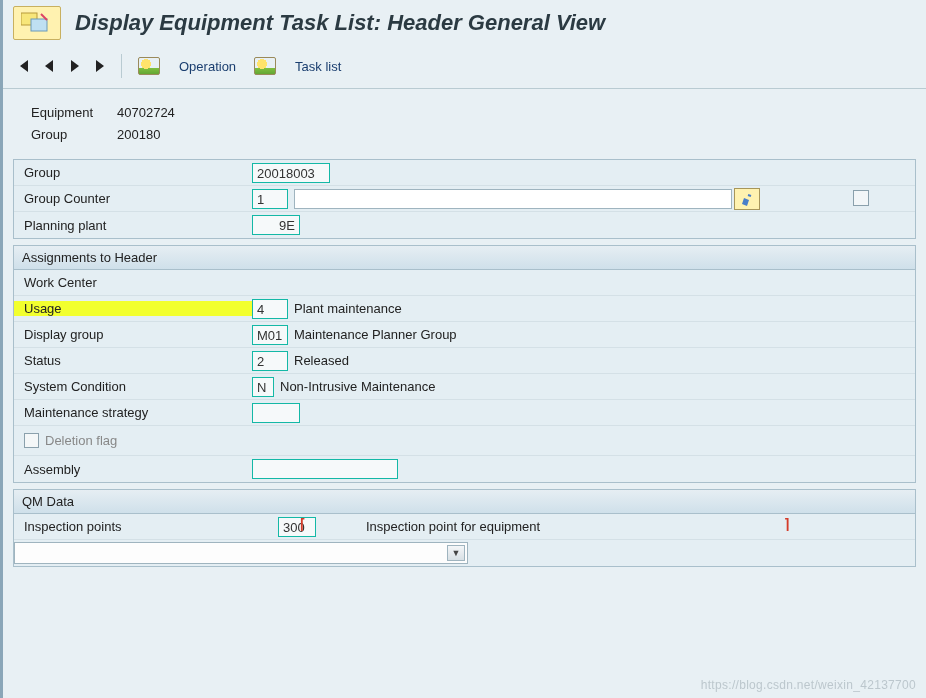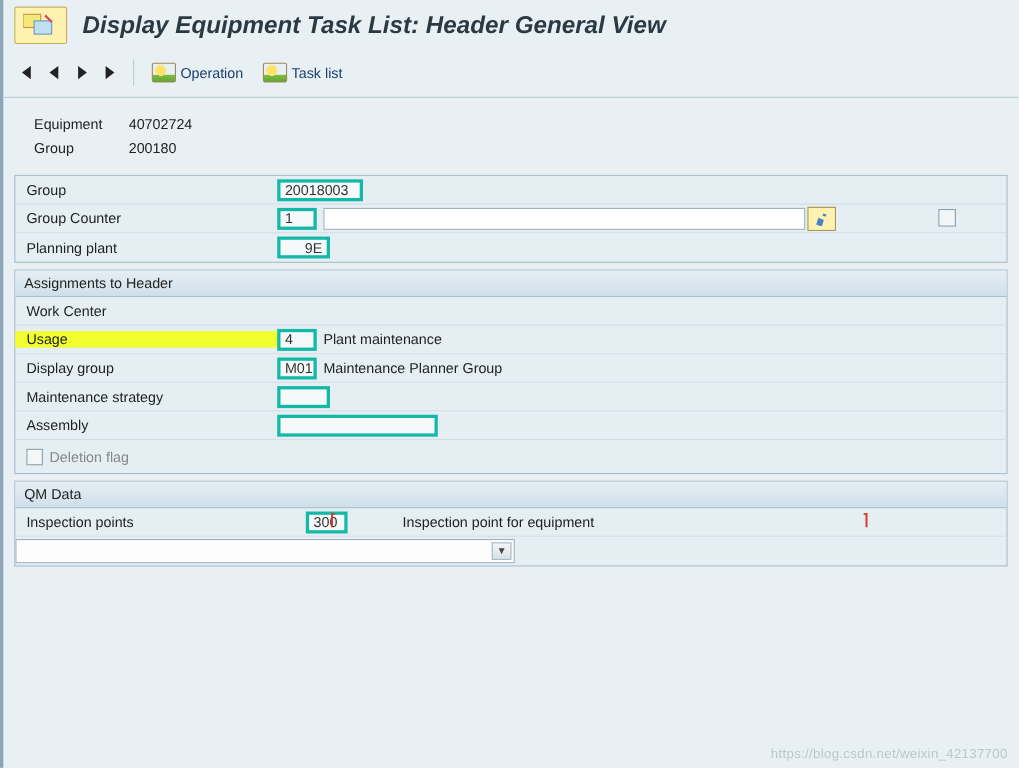--- a/index.html
+++ b/index.html
@@ -41,21 +41,21 @@
     border-bottom: 1px solid #b9cbd2;
   }
   .nav-btn {
     width: 20px; height: 24px;
     display: flex; align-items: center; justify-content: center;
     color: #222;
     cursor: pointer;
   }
   .tb-sep { width: 1px; height: 24px; background: #b9cbd2; margin: 0 4px; }
   .tb-link {
-    display: flex; align-items: center; gap: 4px;
+    display: flex; align-items: center; gap: 19px;
     padding: 2px 6px;
     cursor: pointer;
     color: #1a3e6f;
   }
   .sun-icon {
     width: 22px; height: 18px;
     background: radial-gradient(circle at 7px 6px, #ffe36b 0 5px, transparent 5px),
                 linear-gradient(#7fbf3f,#5a9f2f);
     background-size: 100% 100%, 100% 8px;
     background-position: 0 0, 0 10px;
@@ -90,26 +90,26 @@
   }
   .form-row:last-child { border-bottom: none; }
   .form-lbl {
     width: 238px;
     padding-left: 10px;
     font-size: 13px;
   }
   .highlight { background: #f2ff2e; }
   .ro-input {
     background: #fdfdfd;
-    border: 3px solid #14b8a6;
+    border: 1px solid #14b8a6;
     height: 20px;
     padding: 1px 4px;
     font-size: 13px;
     display: inline-flex;
-    align-items: center;
+    align-items: flex-end;
   }
   .ro-input.readonly { background: #f6f9fa; color: #333; }
   .narrow { width: 36px; }
   .w50 { width: 48px; }
   .w80 { width: 78px; }
   .w150 { width: 146px; }
   .desc-text { margin-left: 6px; }
   .pencil-btn {
     width: 26px; height: 22px;
     border: 1px solid #a8965a;
@@ -264,30 +264,44 @@
     <span class="desc-text">Plant maintenance</span>
   </div>
   <div class="form-row">
     <div class="form-lbl">Display group</div>
     <div class="ro-input readonly narrow">
         <span>M01</span>
       </div>
     <span class="desc-text">Maintenance Planner Group</span>
   </div>
   <div class="form-row">
+    <div class="form-lbl">Status</div>
+    <div class="ro-input readonly narrow">
+        <span>2</span>
+      </div>
+    <span class="desc-text">Released</span>
+  </div>
+  <div class="form-row">
+    <div class="form-lbl">System Condition</div>
+    <div class="ro-input readonly" style="width:22px;">
+        <span>N</span>
+      </div>
+    <span class="desc-text">Non-Intrusive Maintenance</span>
+  </div>
+  <div class="form-row">
     <div class="form-lbl">Maintenance strategy</div>
     <div class="ro-input readonly w50"></div>
-  </div>
-  <div class="form-row">
-    <div class="form-lbl">Assembly</div>
-    <div class="ro-input readonly w150"></div>
   </div>
   <div class="form-row" style="height:30px;">
     <span class="chk"></span>
     <span class="del-label">Deletion flag</span>
+  </div>
+  <div class="form-row">
+    <div class="form-lbl">Assembly</div>
+    <div class="ro-input readonly w150"></div>
   </div>
 </div>
 
 <div class="panel">
   <div class="panel-header">QM Data</div>
   <div class="form-row" style="position:relative;gap:26px;">
     <div class="form-lbl">Inspection points</div>
     <div class="ro-input readonly" style="width:38px;">
         <span>300</span>
       </div>

